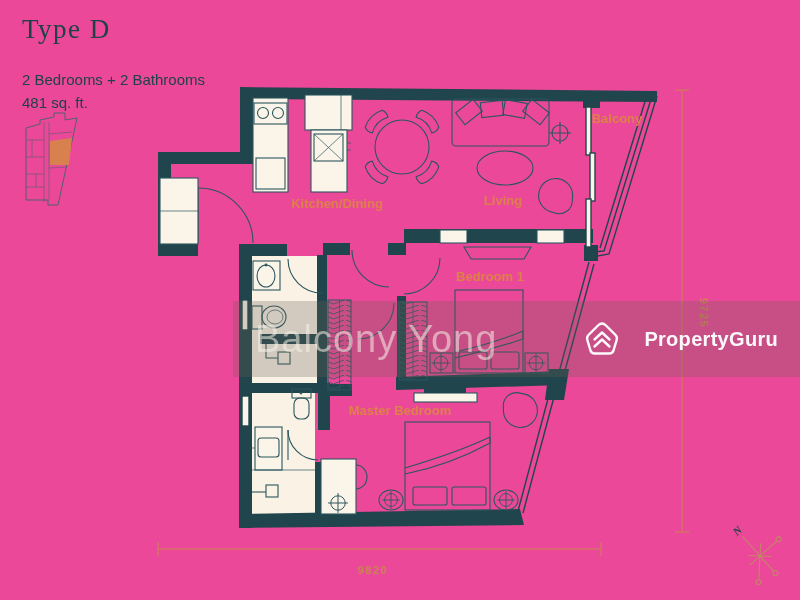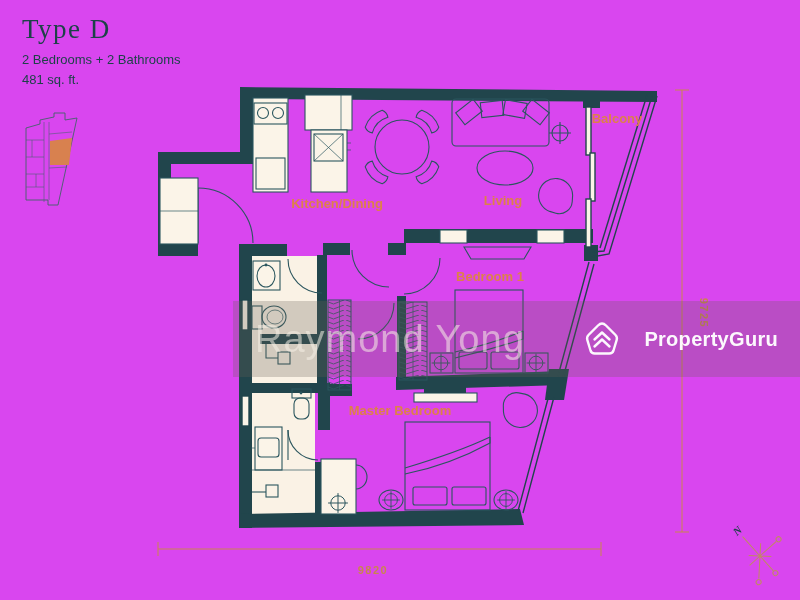--- a/index.html
+++ b/index.html
@@ -1,21 +1,21 @@
 <!DOCTYPE html>
 <html><head>
 <meta charset="utf-8">
 <style>
   html,body{margin:0;padding:0;}
-  .canvas{position:relative;width:800px;height:600px;background:#d946ef;overflow:hidden;
+  .canvas{position:relative;width:800px;height:600px;background:#ec4899;overflow:hidden;
           font-family:"Liberation Sans",sans-serif;}
   .hdr{position:absolute;left:22px;top:14px;color:#1d4248;}
   .hdr h1{margin:0;font-family:"Liberation Serif",serif;font-weight:500;font-size:27px;
           letter-spacing:1.5px;color:#1d4248;}
-  .hdr .sub{margin-top:5px;font-size:13px;line-height:1.5;color:#1d4248;}
+  .hdr .sub{margin-top:24px;font-size:15px;line-height:1.5;color:#1d4248;}
   svg text{font-family:"Liberation Sans",sans-serif;}
   .roomlabel{fill:#dd8049;font-size:13px;font-weight:700;}
   .dimlabel{fill:#c9854f;font-size:11px;font-weight:700;letter-spacing:1.5px;}
   .wall{fill:#21454c;}
   .f{fill:none;stroke:#2b565e;stroke-width:1.1;}
   .ff{fill:#fbf4e8;stroke:#2b565e;stroke-width:1.1;}
   .thin{fill:none;stroke:#2b565e;stroke-width:0.7;}
   .win{fill:none;stroke:#21454c;stroke-width:1.4;}
   .dim{stroke:#c9854f;stroke-width:1;}
   .comp{stroke:#c08a62;stroke-width:1;fill:none;}
@@ -232,21 +232,21 @@
     <g transform="translate(760,556) rotate(-42)">
       <path class="comp" d="M0,0 L0,-26 M0,0 L0,20 M0,0 L22,0 M0,0 L-14,0 M0,0 L9,-9 M0,0 L-8,-8 M0,0 L8,8 M0,0 L-16,16"></path>
       <circle class="comp" cx="25" cy="0" r="2.5"></circle>
       <circle class="comp" cx="0" cy="23" r="2.5"></circle>
       <circle class="comp" cx="-18.5" cy="18.5" r="2.5"></circle>
       <text x="0" y="-30" text-anchor="middle" fill="#1d4248" style="font:italic 700 11px 'Liberation Serif',serif;">N</text>
     </g>
   </svg>
 
   <div class="band">
-    <span class="agent">Raymond Yong</span>
+    <span class="agent">Balcony Yong</span>
     <div class="pg">
       <svg width="36" height="36" viewBox="0 0 36 36">
         <g fill="none" stroke="rgba(255,255,255,.96)" stroke-width="2.4" stroke-linecap="round" stroke-linejoin="round">
           <path d="M18,2.5 Q20,2.5 22,4.5 L31.5,14 Q33.5,16 32.7,18.8 L29.5,29.5 Q28.5,32.5 25.3,32.5 L10.7,32.5 Q7.5,32.5 6.5,29.5 L3.3,18.8 Q2.5,16 4.5,14 L14,4.5 Q16,2.5 18,2.5 Z"></path>
           <path d="M10.5,18.5 L18,11.5 L25.5,18.5"></path>
           <path d="M10.5,25.5 L18,18.5 L25.5,25.5"></path>
         </g>
       </svg>
       <span class="pgtext">PropertyGuru</span>
     </div>

